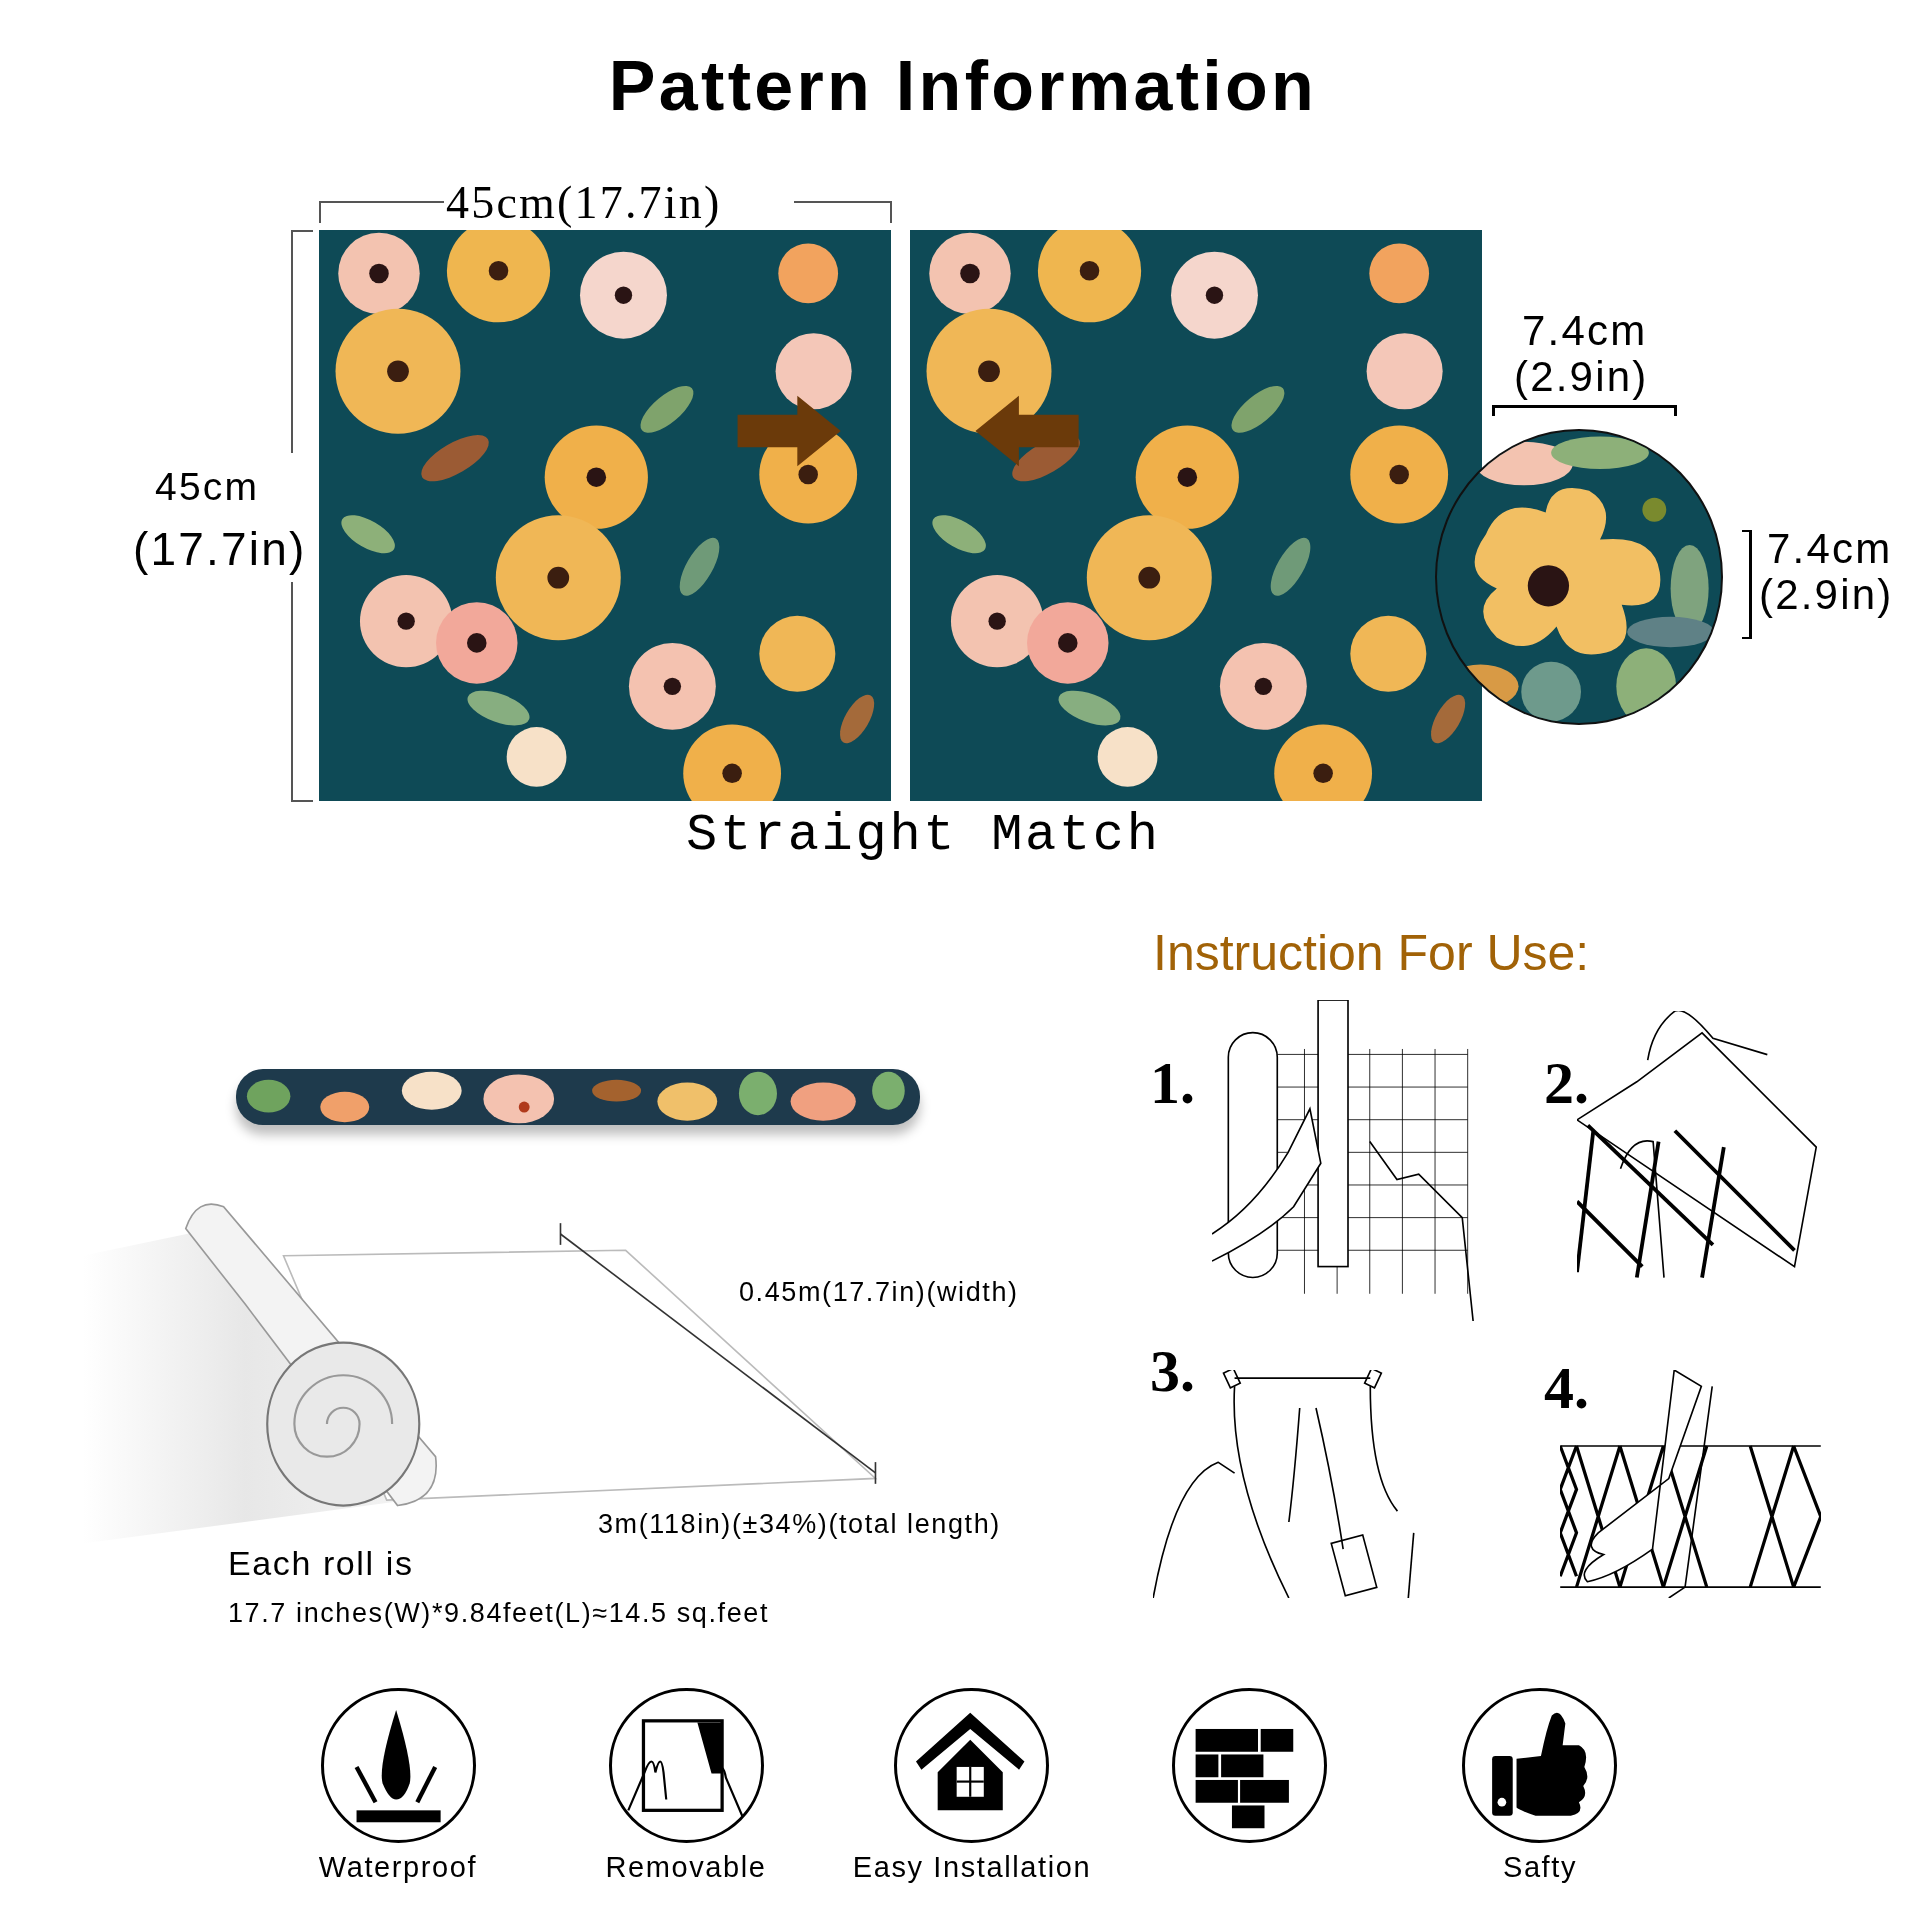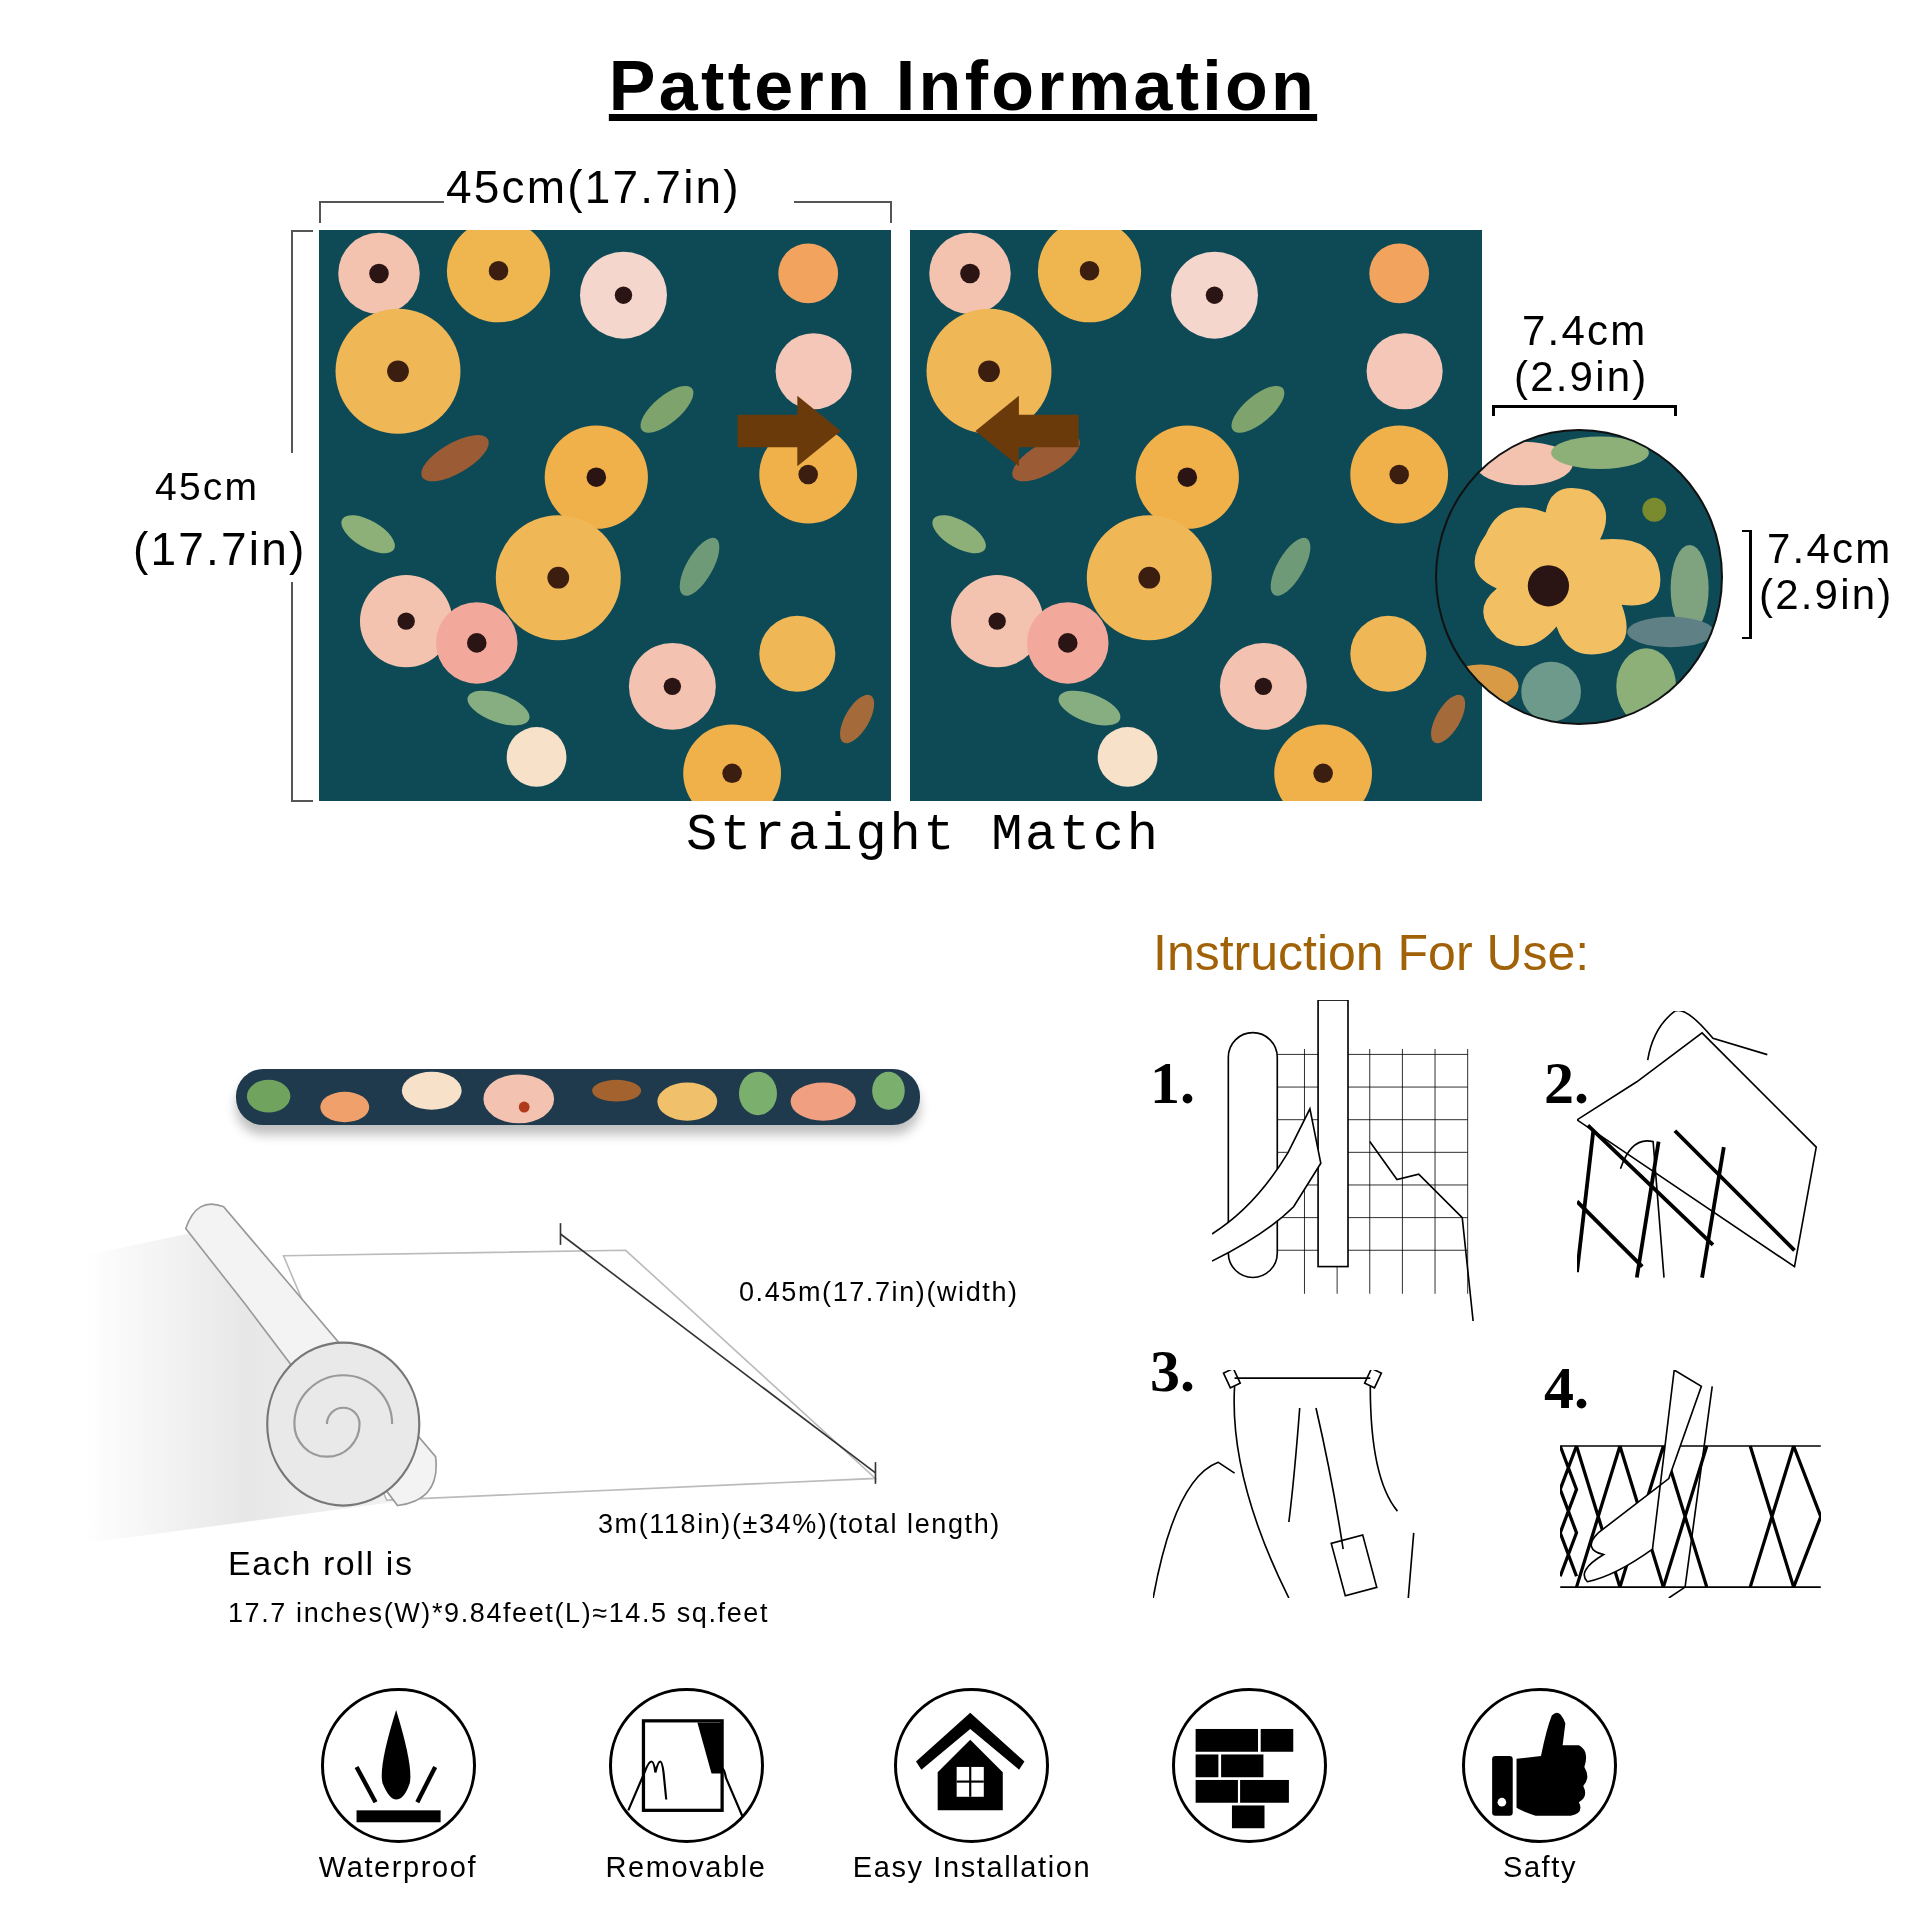--- a/index.html
+++ b/index.html
@@ -1,38 +1,38 @@
 <!DOCTYPE html>
 <html style="font-size:8.7px"><head>
 <meta charset="utf-8">
 <style>
   html,body{margin:0;padding:0;background:#ffffff;}
   body{width:1926px;height:1926px;position:relative;overflow:hidden;font-family:"Liberation Sans",sans-serif;color:#000;}
   .abs{position:absolute;}
-  .title{left:0;width:1926px;top:46px;text-align:center;font-weight:bold;font-size:70px;letter-spacing:3.3px;text-decoration:underline;}
+  .title{left:0;width:1926px;top:46px;text-align:center;font-weight:bold;font-size:70px;letter-spacing:3.3px;}
   .dim{font-size:46px;letter-spacing:2.2px;white-space:nowrap;}
   .panel{background:#0E4A56;overflow:hidden;}
   .line{background:#555;}
   .strmatch{font-size:52px;letter-spacing:2.7px;}
   .instr{font-size:50px;color:#a16207;}
   .stepnum{font-family:"Liberation Serif",serif;font-weight:bold;font-size:60px;}
   .feat-circle{border:3.8px solid #000;border-radius:50%;box-sizing:border-box;background:#fff;}
   .feat-label{font-size:29px;letter-spacing:1.6px;text-align:center;width:272px;}
   .spec{font-size:27px;letter-spacing:1.6px;white-space:nowrap;}
 </style>
 </head>
 <body>
 
 <div class="abs title">Pattern Information</div>
 
 <div class="abs line" style="left:319px;top:201px;width:125px;height:1.6px;"></div>
 <div class="abs line" style="left:794px;top:201px;width:98px;height:1.6px;"></div>
 <div class="abs line" style="left:319px;top:201px;width:1.6px;height:22px;"></div>
 <div class="abs line" style="left:890px;top:201px;width:1.6px;height:22px;"></div>
-<div class="abs dim" style="left:446px;top:160px;">45cm(17.7in)</div>
+<div class="abs dim" style="left:446px;top:176px;font-family:Liberation Serif, serif;">45cm(17.7in)</div>
 
 <div class="abs line" style="left:291px;top:230px;width:1.6px;height:223px;"></div>
 <div class="abs line" style="left:291px;top:582px;width:1.6px;height:220px;"></div>
 <div class="abs line" style="left:291px;top:230px;width:22px;height:1.6px;"></div>
 <div class="abs line" style="left:291px;top:800px;width:22px;height:1.6px;"></div>
 <div class="abs dim" style="left:155px;top:465px;font-size:39px;">45cm</div>
 <div class="abs dim" style="left:133px;top:522px;">(17.7in)</div>
 
 <div class="abs panel" style="left:319px;top:230px;width:572px;height:571px;">
   <svg width="572" height="571" viewBox="0 0 1052 1051">

